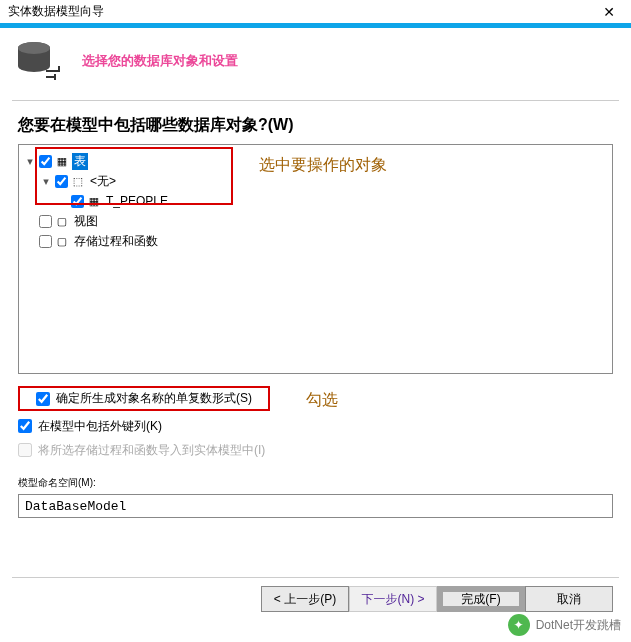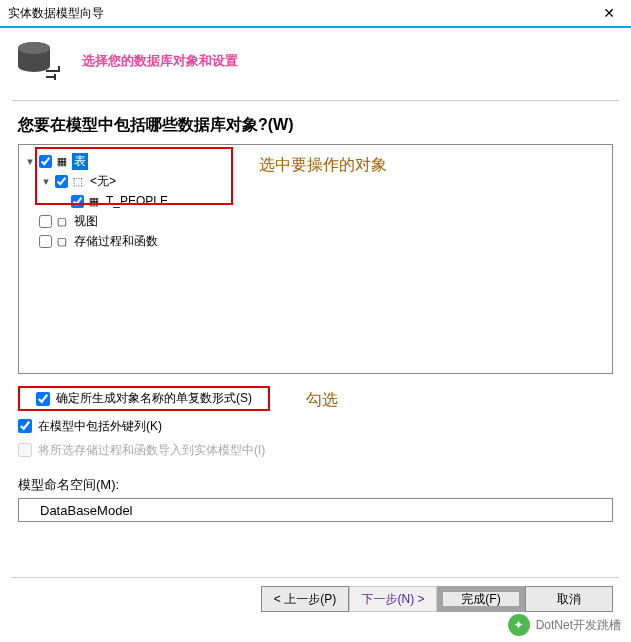--- a/index.html
+++ b/index.html
@@ -1,17 +1,17 @@
 <!DOCTYPE html>
 <html><head>
 <meta charset="utf-8">
 <style>
 * { box-sizing: border-box; margin: 0; padding: 0; font-family: "Microsoft YaHei", "SimSun", sans-serif; }
 body { background: #fff; width: 631px; height: 642px; overflow: hidden; position: relative; }
-.titlebar { height: 28px; display: flex; align-items: center; justify-content: space-between; padding-left: 8px; border-bottom: 2px solid #0ea5e9; background: #fff; }
+.titlebar { height: 28px; display: flex; align-items: center; justify-content: space-between; padding-left: 8px; border-bottom: 5px solid #0ea5e9; background: #fff; }
 .titlebar-title { font-size: 12px; color: #000; }
 .close-btn { width: 44px; height: 28px; display: flex; align-items: center; justify-content: center; cursor: pointer; font-size: 14px; }
 .header { display: flex; align-items: center; padding: 12px 16px 18px 16px; }
 .db-icon { width: 48px; height: 42px; margin-right: 18px; position: relative; }
 .db-icon svg { width: 48px; height: 42px; }
 .header-text { font-size: 13px; font-weight: bold; color: #ec4899; }
 .separator { height: 1px; background: #ccc; margin: 0 12px; }
 .content { padding: 14px 18px 0 18px; }
 .question { font-size: 16px; font-weight: bold; margin-bottom: 8px; }
 .tree-container { border: 1px solid #8a8a8a; height: 230px; padding: 6px 4px; position: relative; background: #fff; }
@@ -25,22 +25,22 @@
 .indent1 { padding-left: 16px; }
 .indent2 { padding-left: 32px; }
 .red-box1 { position: absolute; border: 2px solid #d80000; pointer-events: none; }
 .anno { position: absolute; color: #a16207; font-size: 16px; pointer-events: none; }
 .options { margin-top: 12px; }
 .opt-row { display: flex; align-items: center; height: 24px; font-size: 12px; }
 .opt-row input { margin-right: 6px; width: 14px; height: 14px; }
 .opt-row.disabled { color: #aaa; }
 .opt-box { border: 2px solid #d80000; padding: 2px 16px; display: inline-flex; align-items: center; }
 .namespace { margin-top: 14px; }
-.ns-label { font-size: 13px; margin-bottom: 4px; }
-.ns-input { width: 100%; height: 24px; border: 1px solid #888; padding: 2px 21px; font-size: 13px; font-family: Liberation Sans, sans-serif; }
+.ns-label { font-size: 10px; margin-bottom: 4px; }
+.ns-input { width: 100%; height: 24px; border: 1px solid #888; padding: 2px 6px; font-size: 13px; font-family: Liberation Mono, monospace; }
 .footer { position: absolute; bottom: 30px; right: 18px; display: flex; gap: 0; }
 .btn { min-width: 88px; height: 26px; border: 1px solid #888; background: #e9e9e9; font-size: 12px; cursor: pointer; font-family: inherit; display: flex; align-items: center; justify-content: center; }
 .btn.primary { border: 6px solid #a3a3a3; }
 .btn.disabled { color: #4c1d95; border-color: #ccc; background: #f0f0f0; }
 .watermark { position: absolute; bottom: 6px; right: 10px; display: flex; align-items: center; gap: 6px; font-size: 12px; color: #777; }
 .wm-circle { width: 22px; height: 22px; border-radius: 50%; background: #4fb84f; display: flex; align-items: center; justify-content: center; color: #fff; font-size: 12px; }
 .footer-sep { position: absolute; bottom: 64px; left: 12px; right: 12px; height: 1px; background: #ccc; }
 </style>
 </head>
 <body>

